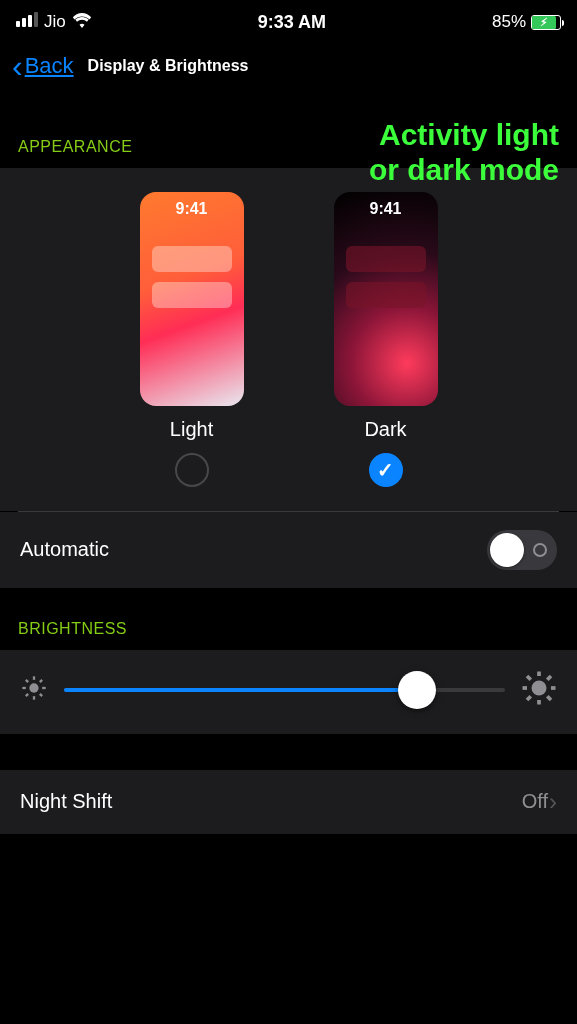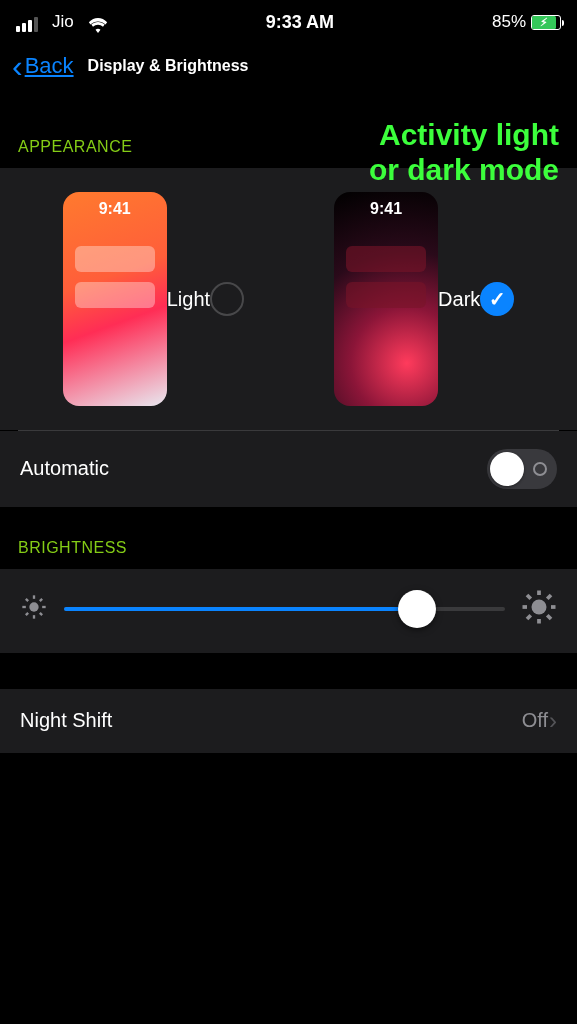--- a/index.html
+++ b/index.html
@@ -1,20 +1,20 @@
 <!DOCTYPE html>
 <html><head>
   <meta charset="utf-8">
   <style>
     * { margin: 0; padding: 0; box-sizing: border-box; font-family: -apple-system, BlinkMacSystemFont, "Segoe UI", sans-serif; }
     body { width: 577px; height: 1024px; background: #000; color: #fff; overflow: hidden; }
 
     
     .status-bar { display: flex; justify-content: space-between; align-items: center; padding: 6px 16px 2px; height: 40px; font-size: 18px; font-weight: 600; }
-    .status-left { display: flex; align-items: flex-end; gap: 14px; }
+    .status-left { display: flex; align-items: flex-start; gap: 6px; }
     .signal-bars { display: flex; align-items: flex-end; gap: 2px; }
     .bar { width: 4px; background: #fff; border-radius: 1px; }
     .bar1 { height: 6px; } .bar2 { height: 9px; } .bar3 { height: 12px; } .bar4 { height: 15px; background: #555; }
     .carrier { font-size: 17px; font-weight: 500; }
     .wifi-icon { width: 20px; height: 15px; }
     .status-center { font-weight: 600; font-size: 18px; }
     .status-right { display: flex; align-items: center; gap: 5px; }
     .battery-pct { font-size: 17px; font-weight: 500; }
     .battery { width: 30px; height: 15px; border: 1.5px solid #fff; border-radius: 3px; position: relative; display: flex; align-items: center; }
     .battery::after { content:""; position:absolute; right:-4px; top:4px; width:2.5px; height:6px; background:#fff; border-radius:0 2px 2px 0;}
@@ -27,21 +27,21 @@
     .chevron-left { font-size: 32px; line-height: 1; font-weight: 300; }
     .back-label { text-decoration: underline; }
     .nav-title { font-size: 16px; font-weight: 700; margin-left: 14px; }
 
     
     .section-header { color: #84cc16; font-size: 16px; letter-spacing: 0.5px; padding: 40px 18px 12px; text-transform: uppercase; font-weight: 500; }
 
     
     .appearance-panel { background: #1c1c1e; padding: 24px 0 24px; }
     .previews { display: flex; justify-content: center; gap: 90px; }
-    .preview-col { display: flex; align-items: center; }
+    .preview-col { display: flex; flex-direction: column; align-items: center; gap: 12px; }
     .phone-preview { width: 104px; height: 214px; border-radius: 16px; position: relative; overflow: hidden; }
     .phone-light { background: linear-gradient(160deg, #ff7a2e 0%, #ff5e3a 40%, #ff2d55 60%, #e8e8f0 100%); }
     .phone-dark { background: radial-gradient(circle at 70% 80%, #ff3b5c 0%, #8b1538 30%, #2a0a1a 60%, #000 100%); }
     .phone-time { color:#fff; font-size:16px; font-weight:600; text-align:center; padding-top:8px; }
     .widget-stack { position:absolute; top:54px; left:12px; right:12px; display:flex; flex-direction:column; gap:10px;}
     .widget { height:26px; border-radius:6px;}
     .widget-light { background: rgba(255,255,255,0.35);}
     .widget-dark { background: rgba(120,20,40,0.6);}
     .preview-label { font-size: 20px; color: #fff; }
     .radio { width: 34px; height: 34px; border-radius: 50%; border: 2px solid #48484a; cursor:pointer; display:flex; align-items:center; justify-content:center;}

